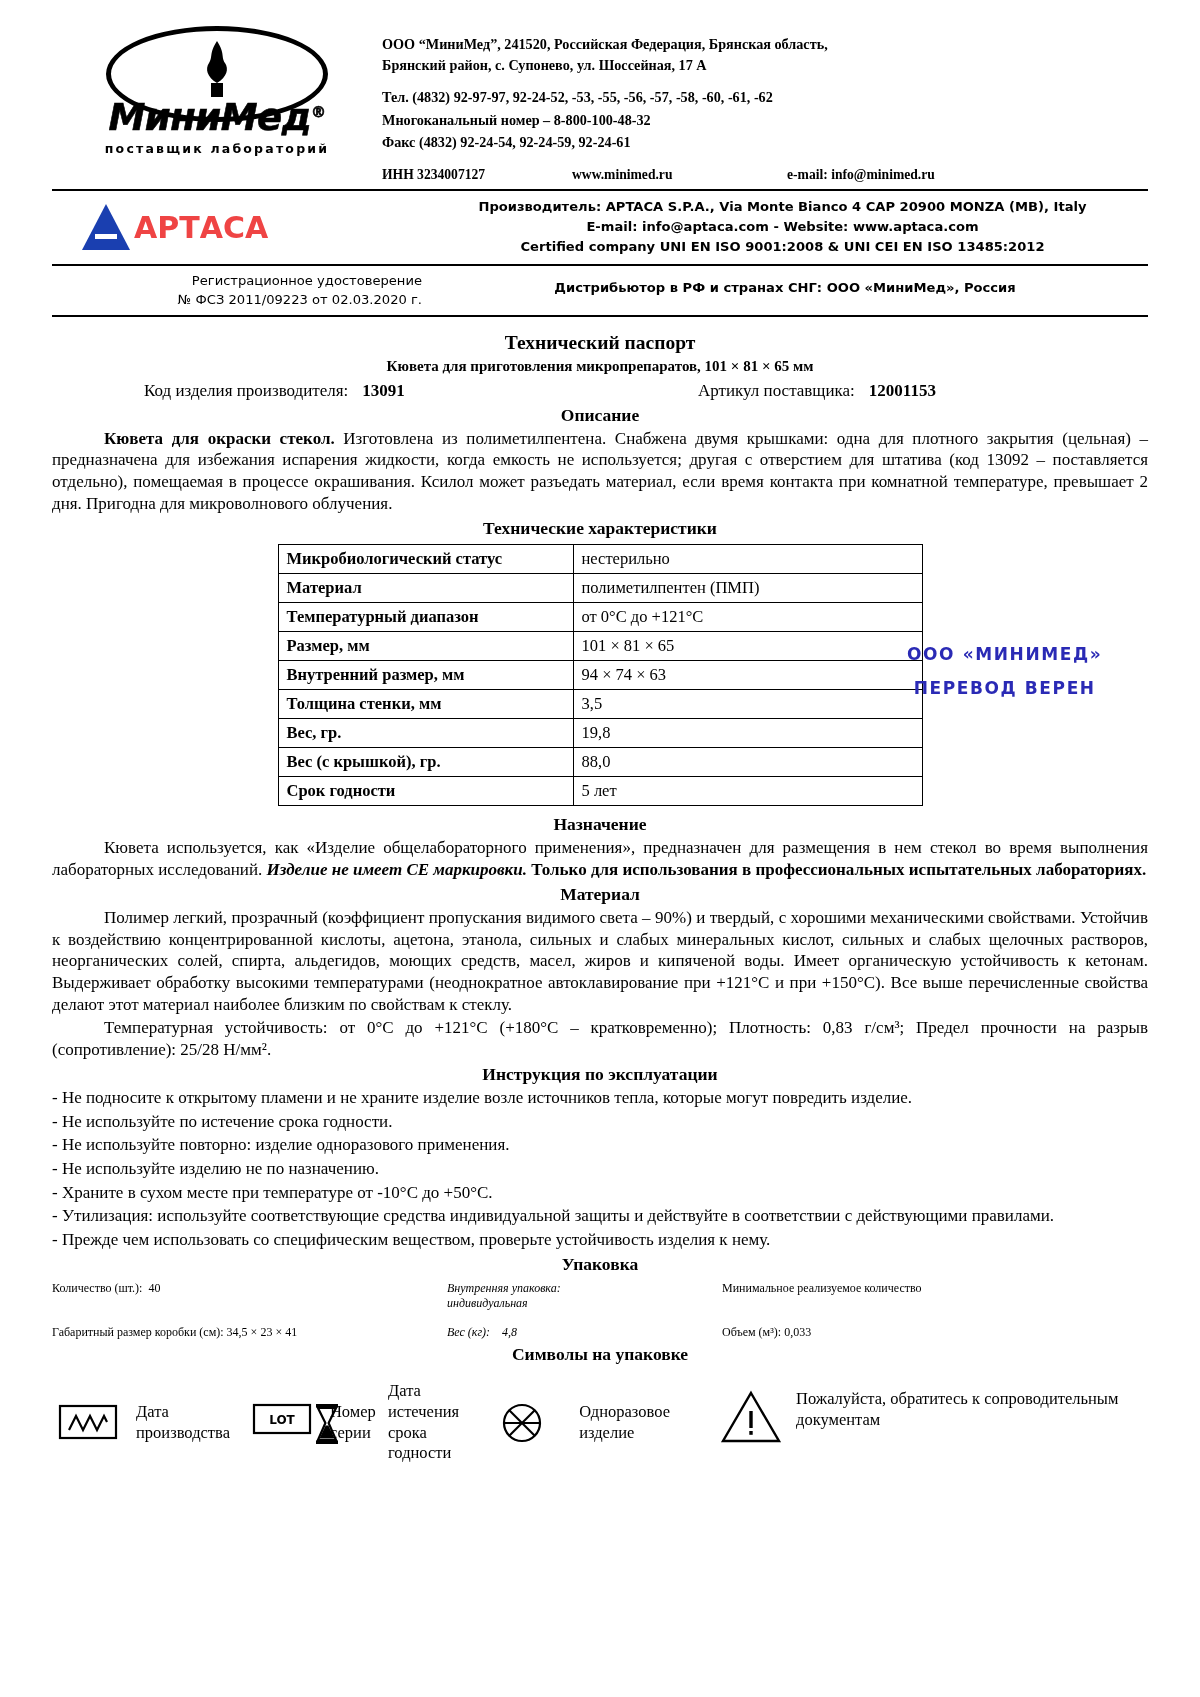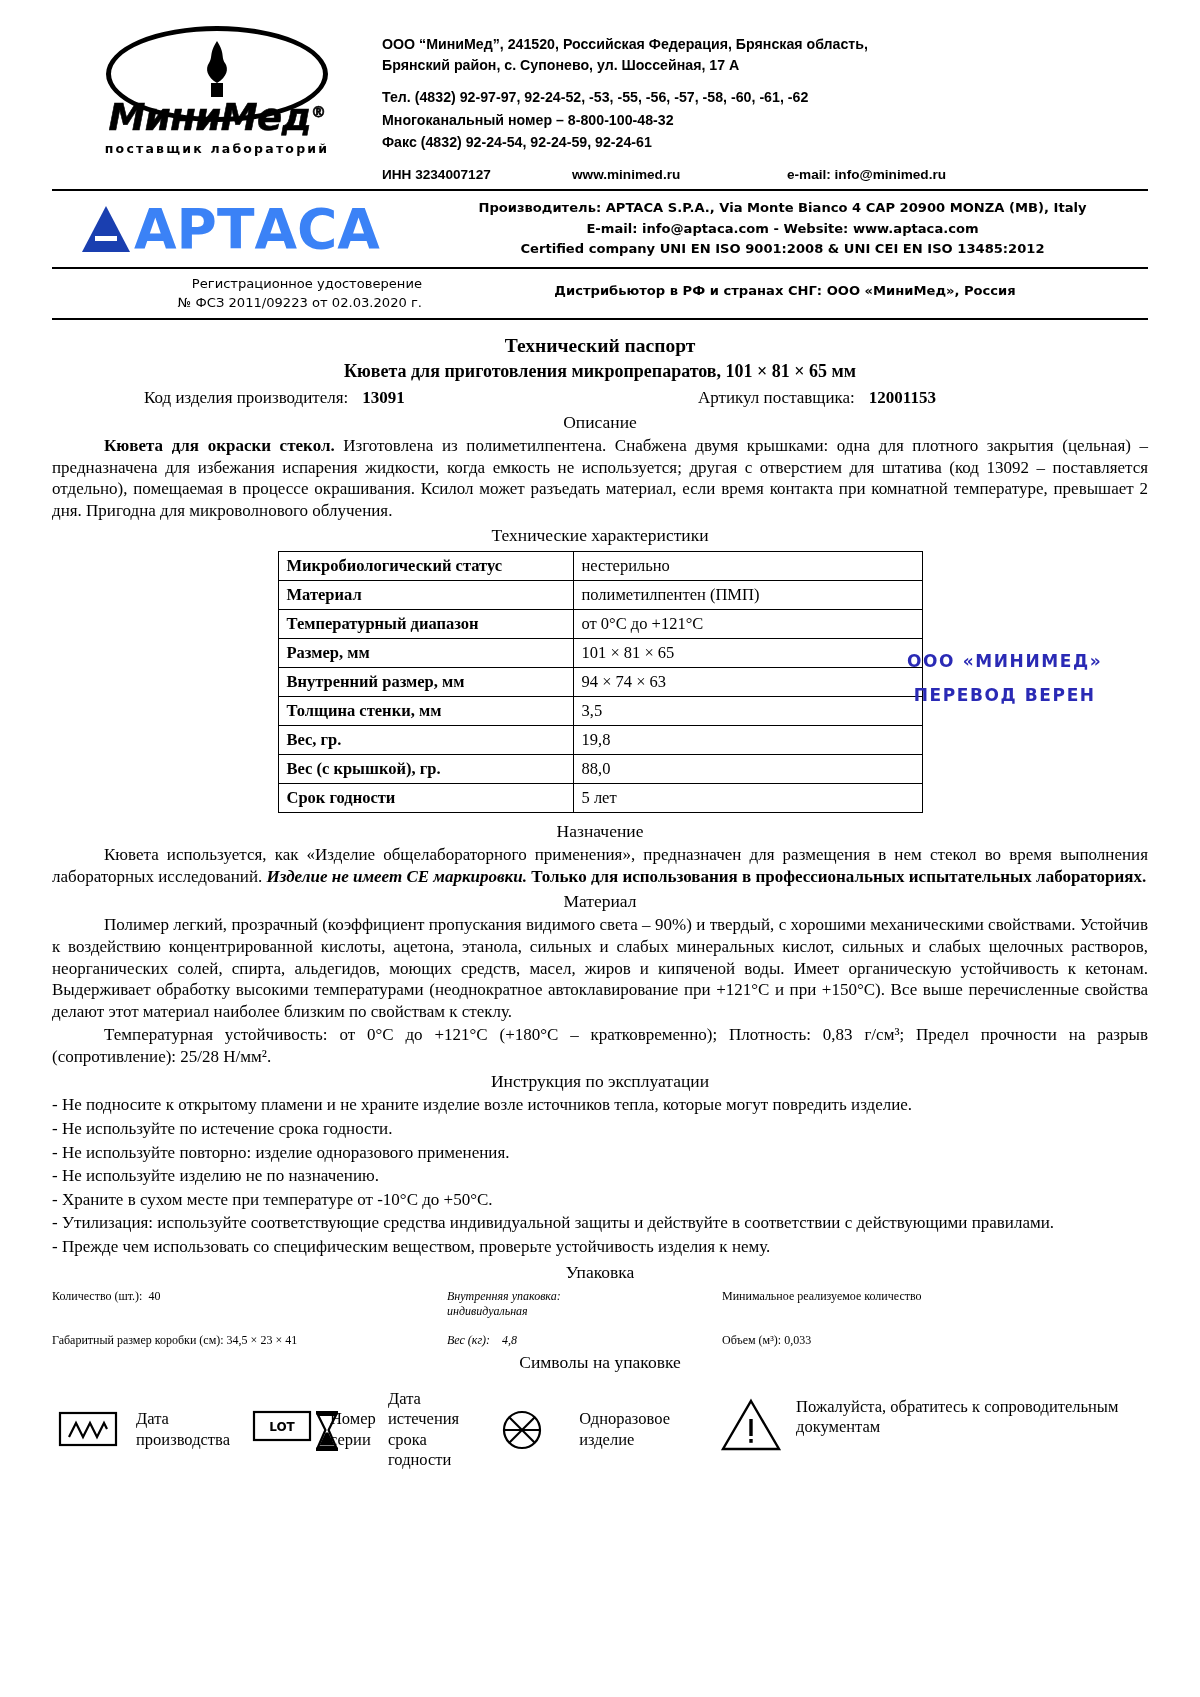--- a/index.html
+++ b/index.html
@@ -65,21 +65,21 @@
   }
   .logo-sub {
     font-family: "DejaVu Sans", sans-serif;
     font-weight: bold;
     font-size: 12.5px;
     letter-spacing: 2.2px;
     margin-top: 2px;
   }
   .hdr-info {
     flex: 1 1 auto;
-    font-family: Liberation Sans, sans-serif;
+    font-family: Liberation Serif, serif;
     font-size: 14.2px;
     font-weight: bold;
     line-height: 1.45;
     padding-top: 12px;
   }
   .hdr-info .addr { margin-bottom: 12px; }
   .hdr-info .tel { margin-bottom: 2px; }
   .hdr-bottom {
     display: flex;
     margin-top: 12px;
@@ -115,23 +115,23 @@
   .apt-tri:after {
     content: "";
     position: absolute;
     left: -11px; top: 30px;
     width: 22px; height: 5px;
     background: #fff;
   }
   .apt-word {
     font-family: "DejaVu Sans", sans-serif;
     font-weight: bold;
-    font-size: 55px;
+    font-size: 30px;
     letter-spacing: 0px;
-    color: #3b82f6;
+    color: #ef4444;
   }
   .apt-text {
     flex: 1 1 auto;
     font-family: "DejaVu Sans", sans-serif;
     font-size: 13.1px;
     font-weight: bold;
     line-height: 1.55;
     text-align: center;
     padding-right: 10px;
   }
@@ -162,37 +162,37 @@
 
   
   .doc { padding-top: 8px; }
   h1.title {
     font-size: 19.5px;
     font-weight: bold;
     text-align: center;
     margin: 7px 0 4px 0;
   }
   h2.subtitle {
-    font-size: 18px;
+    font-size: 15px;
     font-weight: bold;
     text-align: center;
     margin: 0 0 6px 0;
   }
   .codes {
     display: flex;
     font-size: 17px;
     margin-bottom: 2px;
   }
   .codes .c1 { width: 50%; padding-left: 92px; box-sizing: border-box; }
   .codes .c2 { width: 50%; padding-left: 98px; box-sizing: border-box; }
   .codes b { margin-left: 14px; }
 
   h3.sec {
     font-size: 17.5px;
-    font-weight: normal;
+    font-weight: bold;
     text-align: center;
     margin: 4px 0 2px 0;
   }
   p.body {
     font-size: 17px;
     text-align: justify;
     margin: 0 0 2px 0;
     line-height: 1.27;
   }
   p.ind { text-indent: 52px; }

